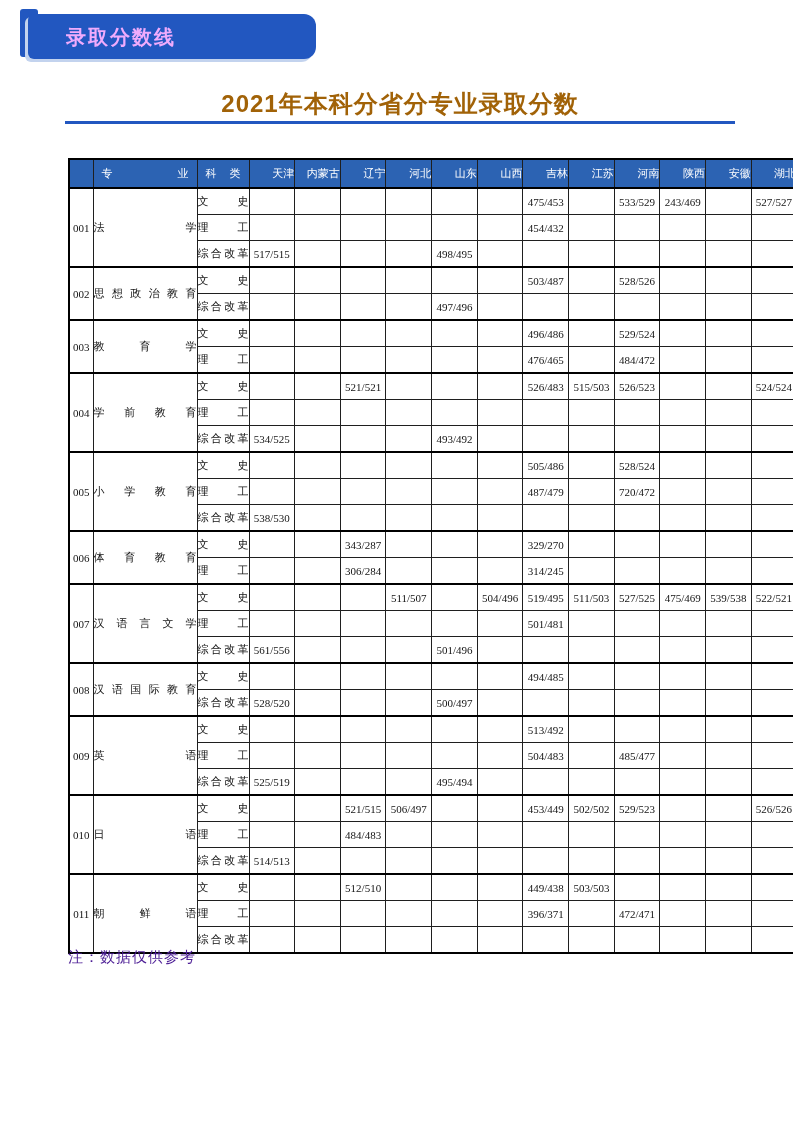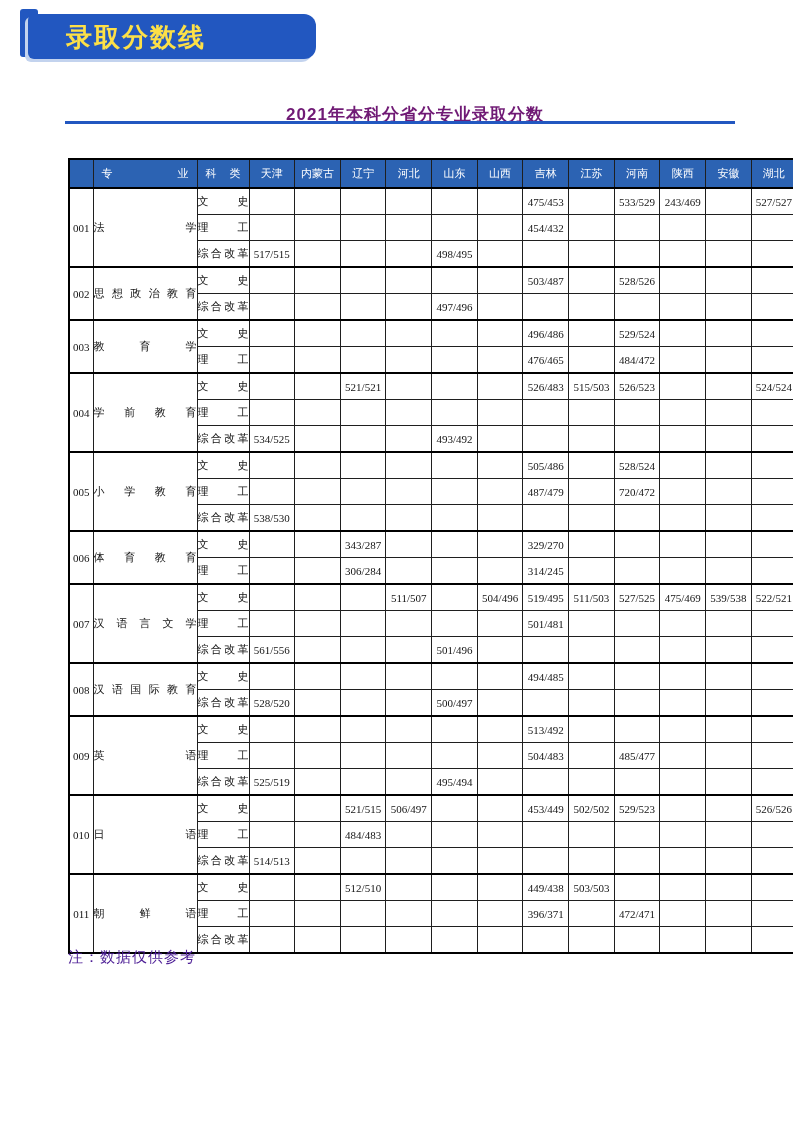--- a/index.html
+++ b/index.html
@@ -19,45 +19,45 @@
     background:var(--banner-blue);border-radius:3px;
   }
   .banner{
     position:absolute;left:28px;top:14px;width:288px;height:45px;
     background:var(--banner-blue);
     border-radius:6px 12px 12px 6px;
     box-shadow:-3px 3px 0 #c3d3ee;
     display:flex;align-items:center;
   }
   .banner-label{
-    color:#fde047;font-size:26px;font-weight:bold;letter-spacing:2px;
+    color:#f0abfc;font-size:20px;font-weight:bold;letter-spacing:2px;
     padding-left:38px;line-height:1;
   }
   .title{
-    position:absolute;left:65px;top:88px;width:670px;margin:15px;
-    text-align:center;font-size:17px;font-weight:bold;letter-spacing:1px;color:#701a75;
+    position:absolute;left:65px;top:88px;width:670px;margin:0;
+    text-align:center;font-size:24px;font-weight:bold;letter-spacing:1px;color:#a16207;
   }
   .title-rule{
     position:absolute;left:65px;top:121px;width:670px;height:3px;
     background:var(--rule-blue);
   }
   table.grid{
     position:absolute;left:68px;top:158px;width:730px;
     border-collapse:collapse;table-layout:fixed;
     border:2px solid #000;
     font-family:"Liberation Serif","DejaVu Serif",serif;
   }
   table.grid th,table.grid td{
     border:1px solid var(--grid-line);
     overflow:hidden;white-space:nowrap;padding:0;
   }
   table.grid thead th{
     background:var(--header-blue);color:#fff;
     font-family:"Liberation Sans","DejaVu Sans",sans-serif;
-    font-weight:normal;font-size:11px;height:27px;text-align:center;
+    font-weight:normal;font-size:11px;height:27px;text-align:right;
   }
   table.grid thead th.just{
     text-align:left;text-align-last:justify;padding:0 8px;
   }
   table.grid td{
     height:25px;font-size:11px;text-align:center;color:#141414;background:#fff;
   }
   td.code{font-size:10.5px;}
   td.major{
     text-align:left;text-align-last:justify;padding:0 8px;font-size:12px;

